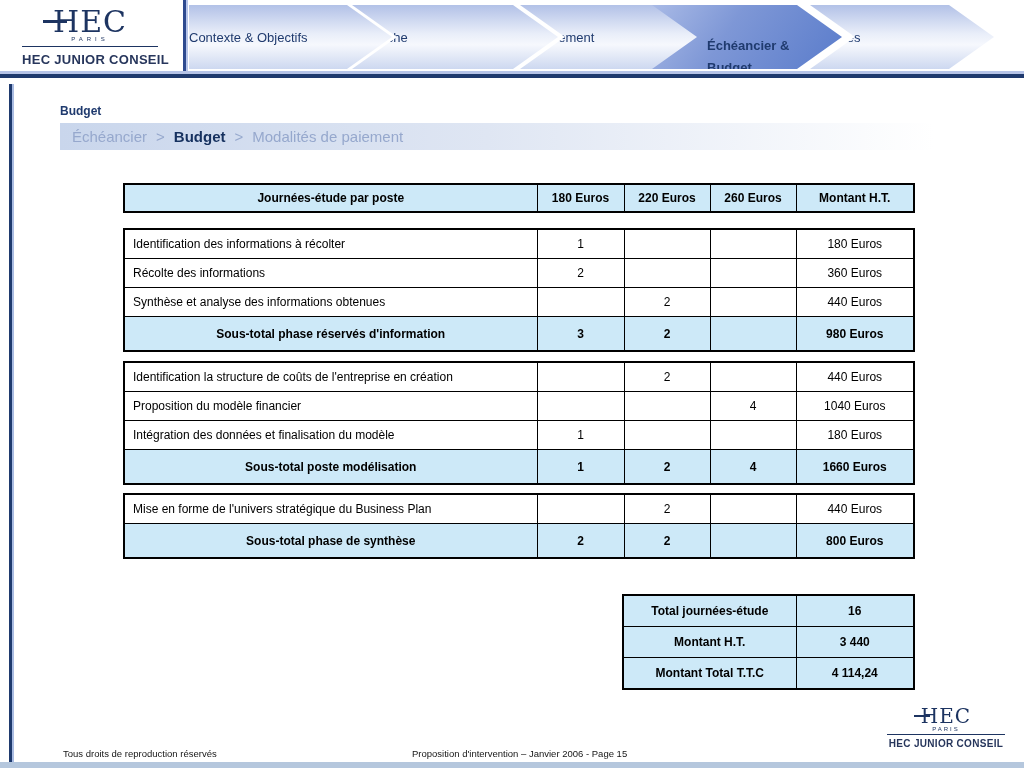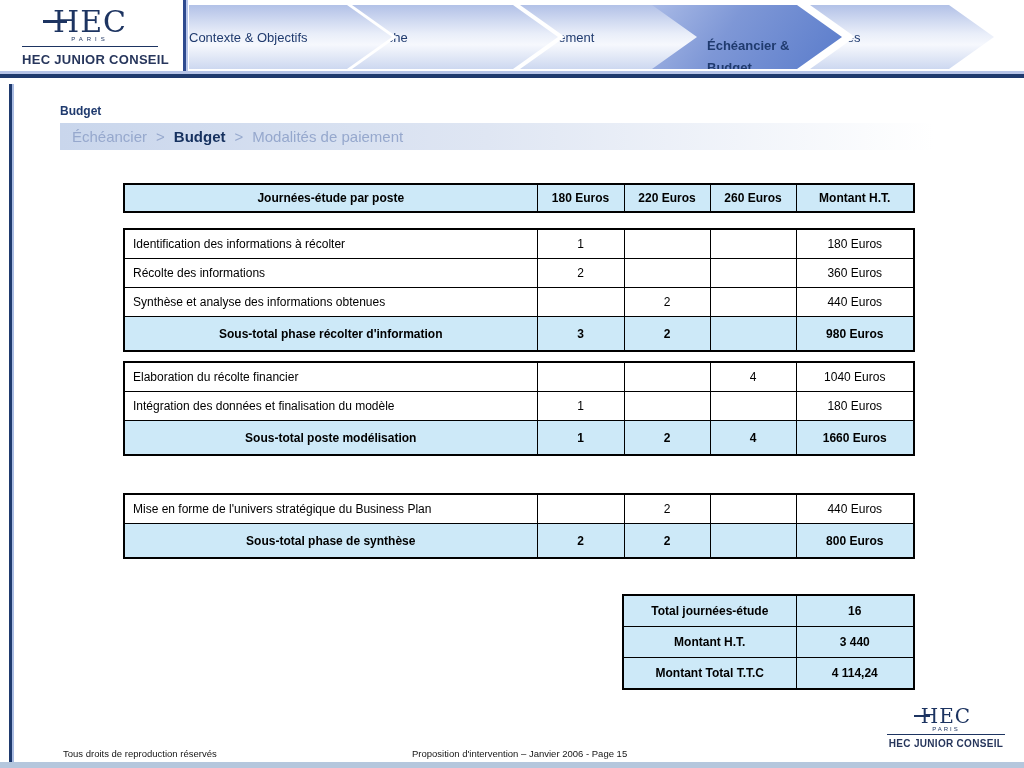--- a/index.html
+++ b/index.html
@@ -158,40 +158,47 @@
       <td>360 Euros</td>
     </tr>
     <tr class="r28">
       <td class="desc">Synthèse et analyse des informations obtenues</td>
       <td></td>
       <td>2</td>
       <td></td>
       <td>440 Euros</td>
     </tr>
     <tr class="r33">
-      <td class="blue bold">Sous-total phase récolter d'information</td>
+      <td class="blue bold">Sous-total phase réservés d'information</td>
       <td class="blue bold">3</td>
       <td class="blue bold">2</td>
       <td class="blue bold"></td>
       <td class="blue bold">980 Euros</td>
     </tr>
   </tbody>
     </table>
 
   <table class="tbl" style="left:123px;top:361px;width:790px;">
     <colgroup>
         <col style="width:413px">
         <col style="width:87px">
         <col style="width:86px">
         <col style="width:86px">
         <col style="width:118px">
       </colgroup>
     <tbody>
-    <tr class="r28">
-      <td class="desc">Elaboration du récolte financier</td>
+        <tr class="r28">
+      <td class="desc">Identification la structure de coûts de l'entreprise en création</td>
+      <td></td>
+      <td>2</td>
+      <td></td>
+      <td>440 Euros</td>
+    </tr>
+    <tr class="r28">
+      <td class="desc">Proposition du modèle financier</td>
       <td></td>
       <td></td>
       <td>4</td>
       <td>1040 Euros</td>
     </tr>
     <tr class="r28">
       <td class="desc">Intégration des données et finalisation du modèle</td>
       <td>1</td>
       <td></td>
       <td></td>

